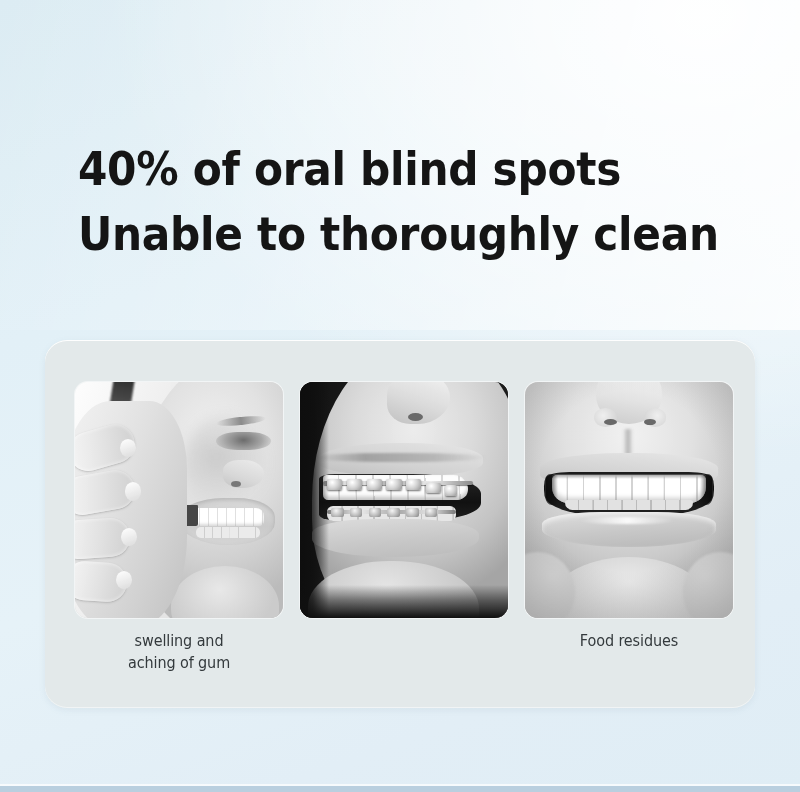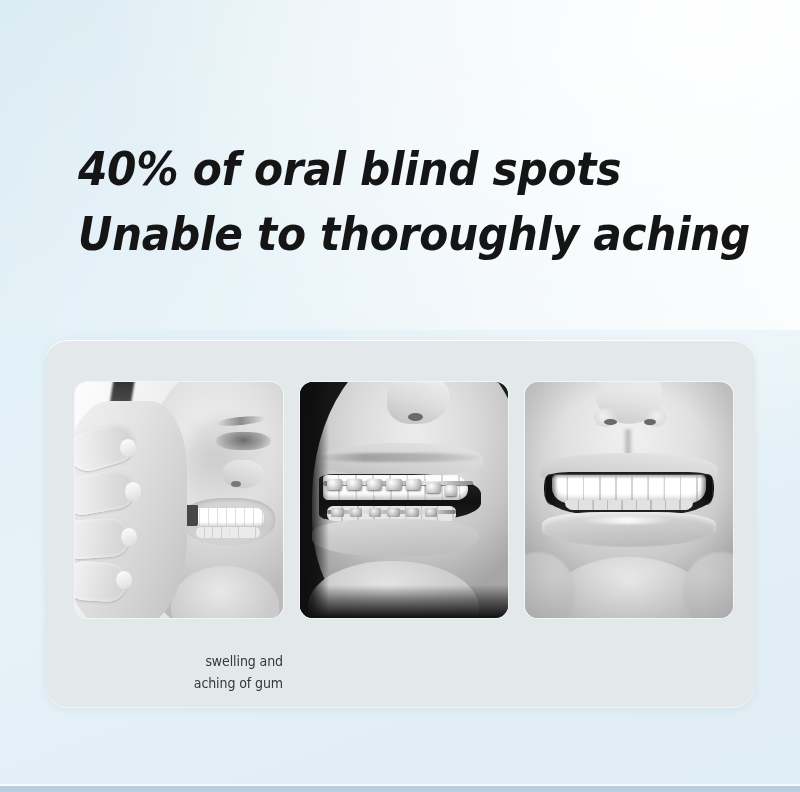--- a/index.html
+++ b/index.html
@@ -33,21 +33,20 @@
   
   #headline{
     position:absolute; left:78px; top:136px; width:720px;
     color:#151515;
     font-family:"DejaVu Sans Condensed","Liberation Sans Narrow","Liberation Sans", sans-serif;
     font-weight:700;
     font-size:47px;
     line-height:65px;
     letter-spacing:-0.3px;
     white-space:nowrap;
-    font-style:italic;
   }
   #headline .hl-line{ display:block; }
 
   
   #panel{
     position:absolute; left:45px; top:340px; width:710px; height:368px;
     background:#e3e9ea;
     border-radius:22px;
     box-shadow:0 1px 0 rgba(255,255,255,0.95) inset,
                0 -1px 0 rgba(255,255,255,0.5) inset,
@@ -64,25 +63,25 @@
     width:208px; height:236px;
     border-radius:13px;
     overflow:hidden;
     position:relative;
     background:#c9c9c9;
     filter:grayscale(100%) contrast(1.02);
     box-shadow:0 0 0 1px rgba(255,255,255,0.55);
   }
 
   .caption{
-    margin-top:32px;
-    text-align:right;
+    margin-top:12px;
+    text-align:center;
     color:#33393c;
     font-family:"DejaVu Sans Condensed","Liberation Sans Narrow","Liberation Sans", sans-serif;
-    font-size:14px;
+    font-size:16px;
     line-height:22px;
     letter-spacing:-0.1px;
     white-space:pre-line;
   }
 
   
   .p1{ background:linear-gradient(150deg,#f4f4f4 0%,#e6e5e4 30%,#d8d6d4 70%,#cfcdcb 100%); }
   .p1 .bgwall{ position:absolute; left:0; top:0; width:46%; height:100%;
     background:linear-gradient(110deg,#fbfbfb 0%,#f0efee 45%,#e2e1e0 100%); }
   .p1 .darkedge{ position:absolute; left:16%; top:-4%; width:10%; height:36%;
@@ -253,21 +252,21 @@
     background:radial-gradient(78% 70% at 50% 42%, rgba(0,0,0,0) 55%, rgba(90,88,86,0.22) 100%); }
 </style>
 </head>
 <body>
 
 <div id="bg-gradient"></div>
 <div id="bg-sheen"></div>
 
 <div id="headline">
   <span class="hl-line">40% of oral blind spots</span>
-  <span class="hl-line">Unable to thoroughly aching</span>
+  <span class="hl-line">Unable to thoroughly clean</span>
 </div>
 
 <div id="panel">
   <div id="cards">
 
     <div class="card">
       <div class="photo p1">
         <div class="bgwall"></div>
         <div class="darkedge"></div>
         <div class="face"></div>
@@ -345,19 +344,20 @@
         <div class="darkcornerL"></div>
           <div class="darkcornerR"></div>
         <div class="lowerteethC"></div>
         <div class="lowerlipC"></div>
         <div class="lipshine"></div>
         <div class="chinC"></div>
         <div class="jawL"></div>
           <div class="jawR"></div>
         <div class="vignette"></div>
       </div>
+      <div class="caption">Food residues</div>
     </div>
 
   </div>
 </div>
 
 <div id="bottom-line"></div>
 <div id="bottom-strip"></div>
 
 </body></html>

